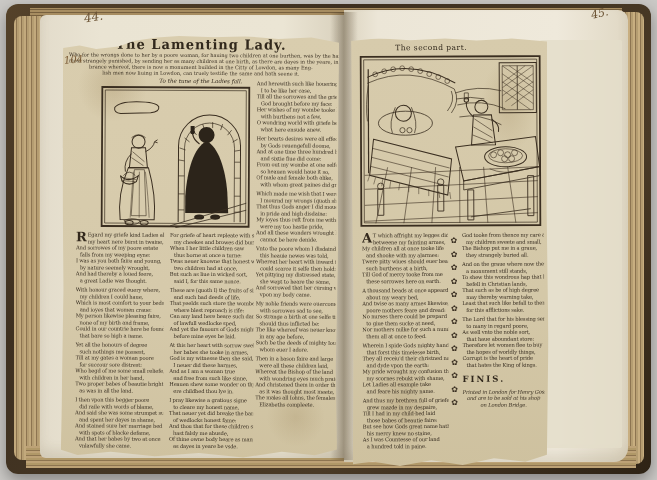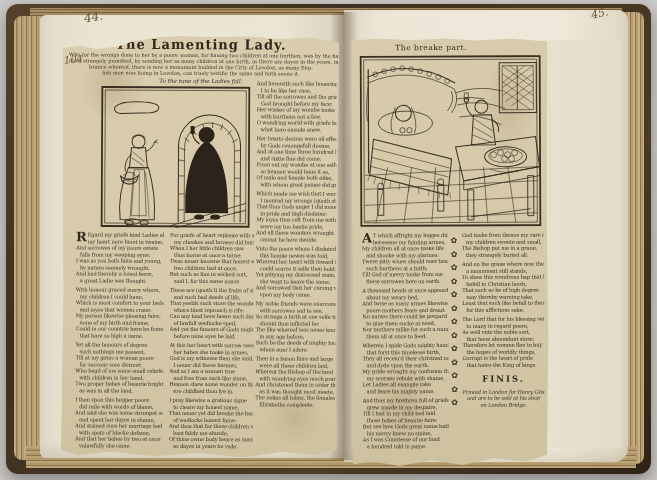--- a/index.html
+++ b/index.html
@@ -99,21 +99,21 @@
   .verse{font-size:5.2px;line-height:6.5px;letter-spacing:-.15px;color:#33291d;}
   .vline{white-space:nowrap;}
   .stanza{margin-bottom:3px;}
   .stanza .vline:nth-child(even){padding-left:4px;}
   .dropcap{float:left;font-size:13px;line-height:11px;font-weight:bold;padding-right:1px;}
   .divider{
     position:absolute;text-align:center;color:#3a2f22;
     font-size:8px;line-height:13.5px;font-family:"DejaVu Sans",sans-serif;
   }
   .finis{
-    text-align:center;font-size:8.5px;letter-spacing:2px;font-weight:bold;
+    font-size:8.5px;letter-spacing:2px;font-weight:bold;
     margin:8px 0 6px 0;color:#31281c;
   }
   .imprint{font-size:5.2px;line-height:6.6px;text-align:center;font-style:italic;color:#3a3023;}
   
   .hand{
     position:absolute;font-style:italic;color:#6b5334;
     font-family:"DejaVu Serif", serif;
   }
   .hand-44{left:84px;top:10px;font-size:12px;transform:rotate(-9deg);}
   .hand-45{left:591px;top:7px;font-size:11px;transform:rotate(-12deg);}
@@ -338,21 +338,21 @@
         <div class="vline">with wondring eyes much praid,</div>
         <div class="vline">And christened them in order through</div>
         <div class="vline">as it was thought most meete,</div>
         <div class="vline">The males all Iohns, the females all</div>
         <div class="vline">Elizabeths compleete.</div>
       </div>
     </div>
 </div>
 
 <div class="sheet sheet-right">
-  <div class="part-heading">The breake part.</div>
+  <div class="part-heading">The second part.</div>
 
   <div class="woodcut" style="left:8px;top:17px;width:182px;height:172px;">
     <svg width="182" height="172" viewBox="0 0 182 172">
       <g fill="none" stroke="#3a2e20" stroke-width="1">
         <rect x="1.5" y="1.5" width="179" height="169" stroke-width="1.8"></rect>
         <rect x="4.5" y="4.5" width="173" height="163" stroke-width=".7"></rect>
 
         <g stroke-width=".6">
           <path d="M5 120 L178 112 M5 134 L178 126 M5 150 L178 142 M5 166 L178 158"></path>
           <path d="M16 168 L28 112 M44 168 L52 112 M72 168 L76 112 M100 168 L100 112 M128 168 L124 112 M156 168 L148 112"></path>

